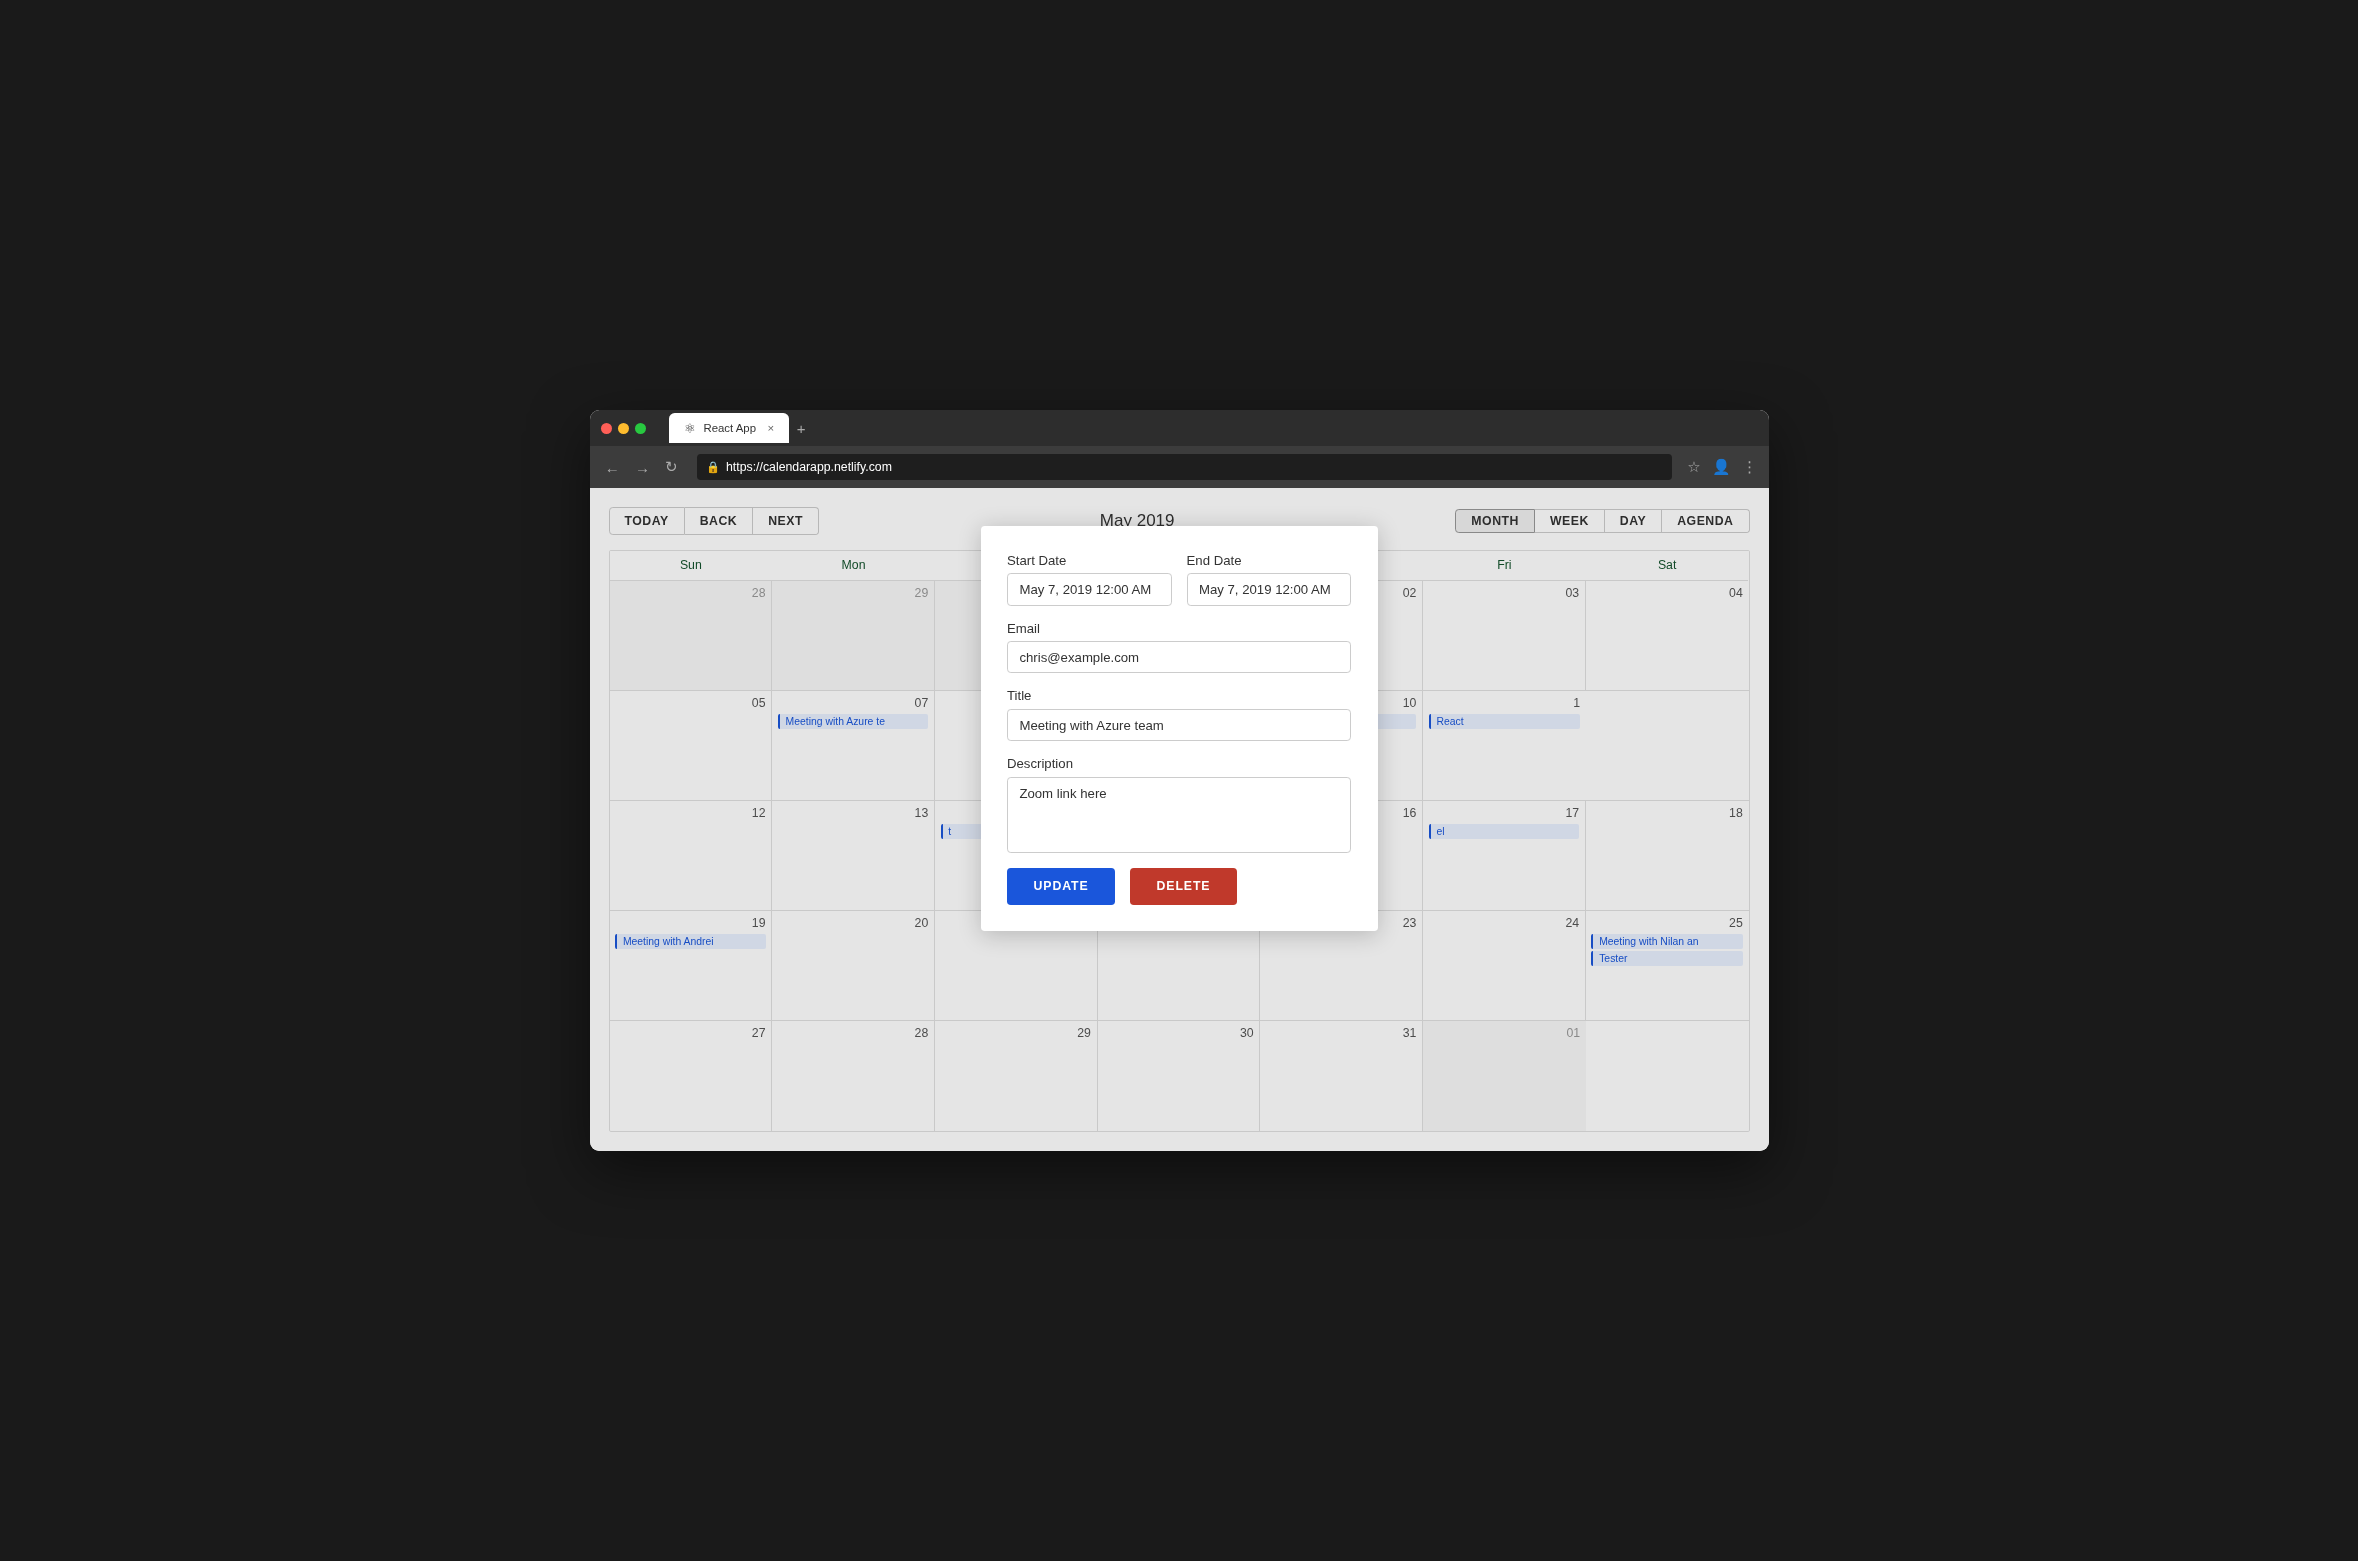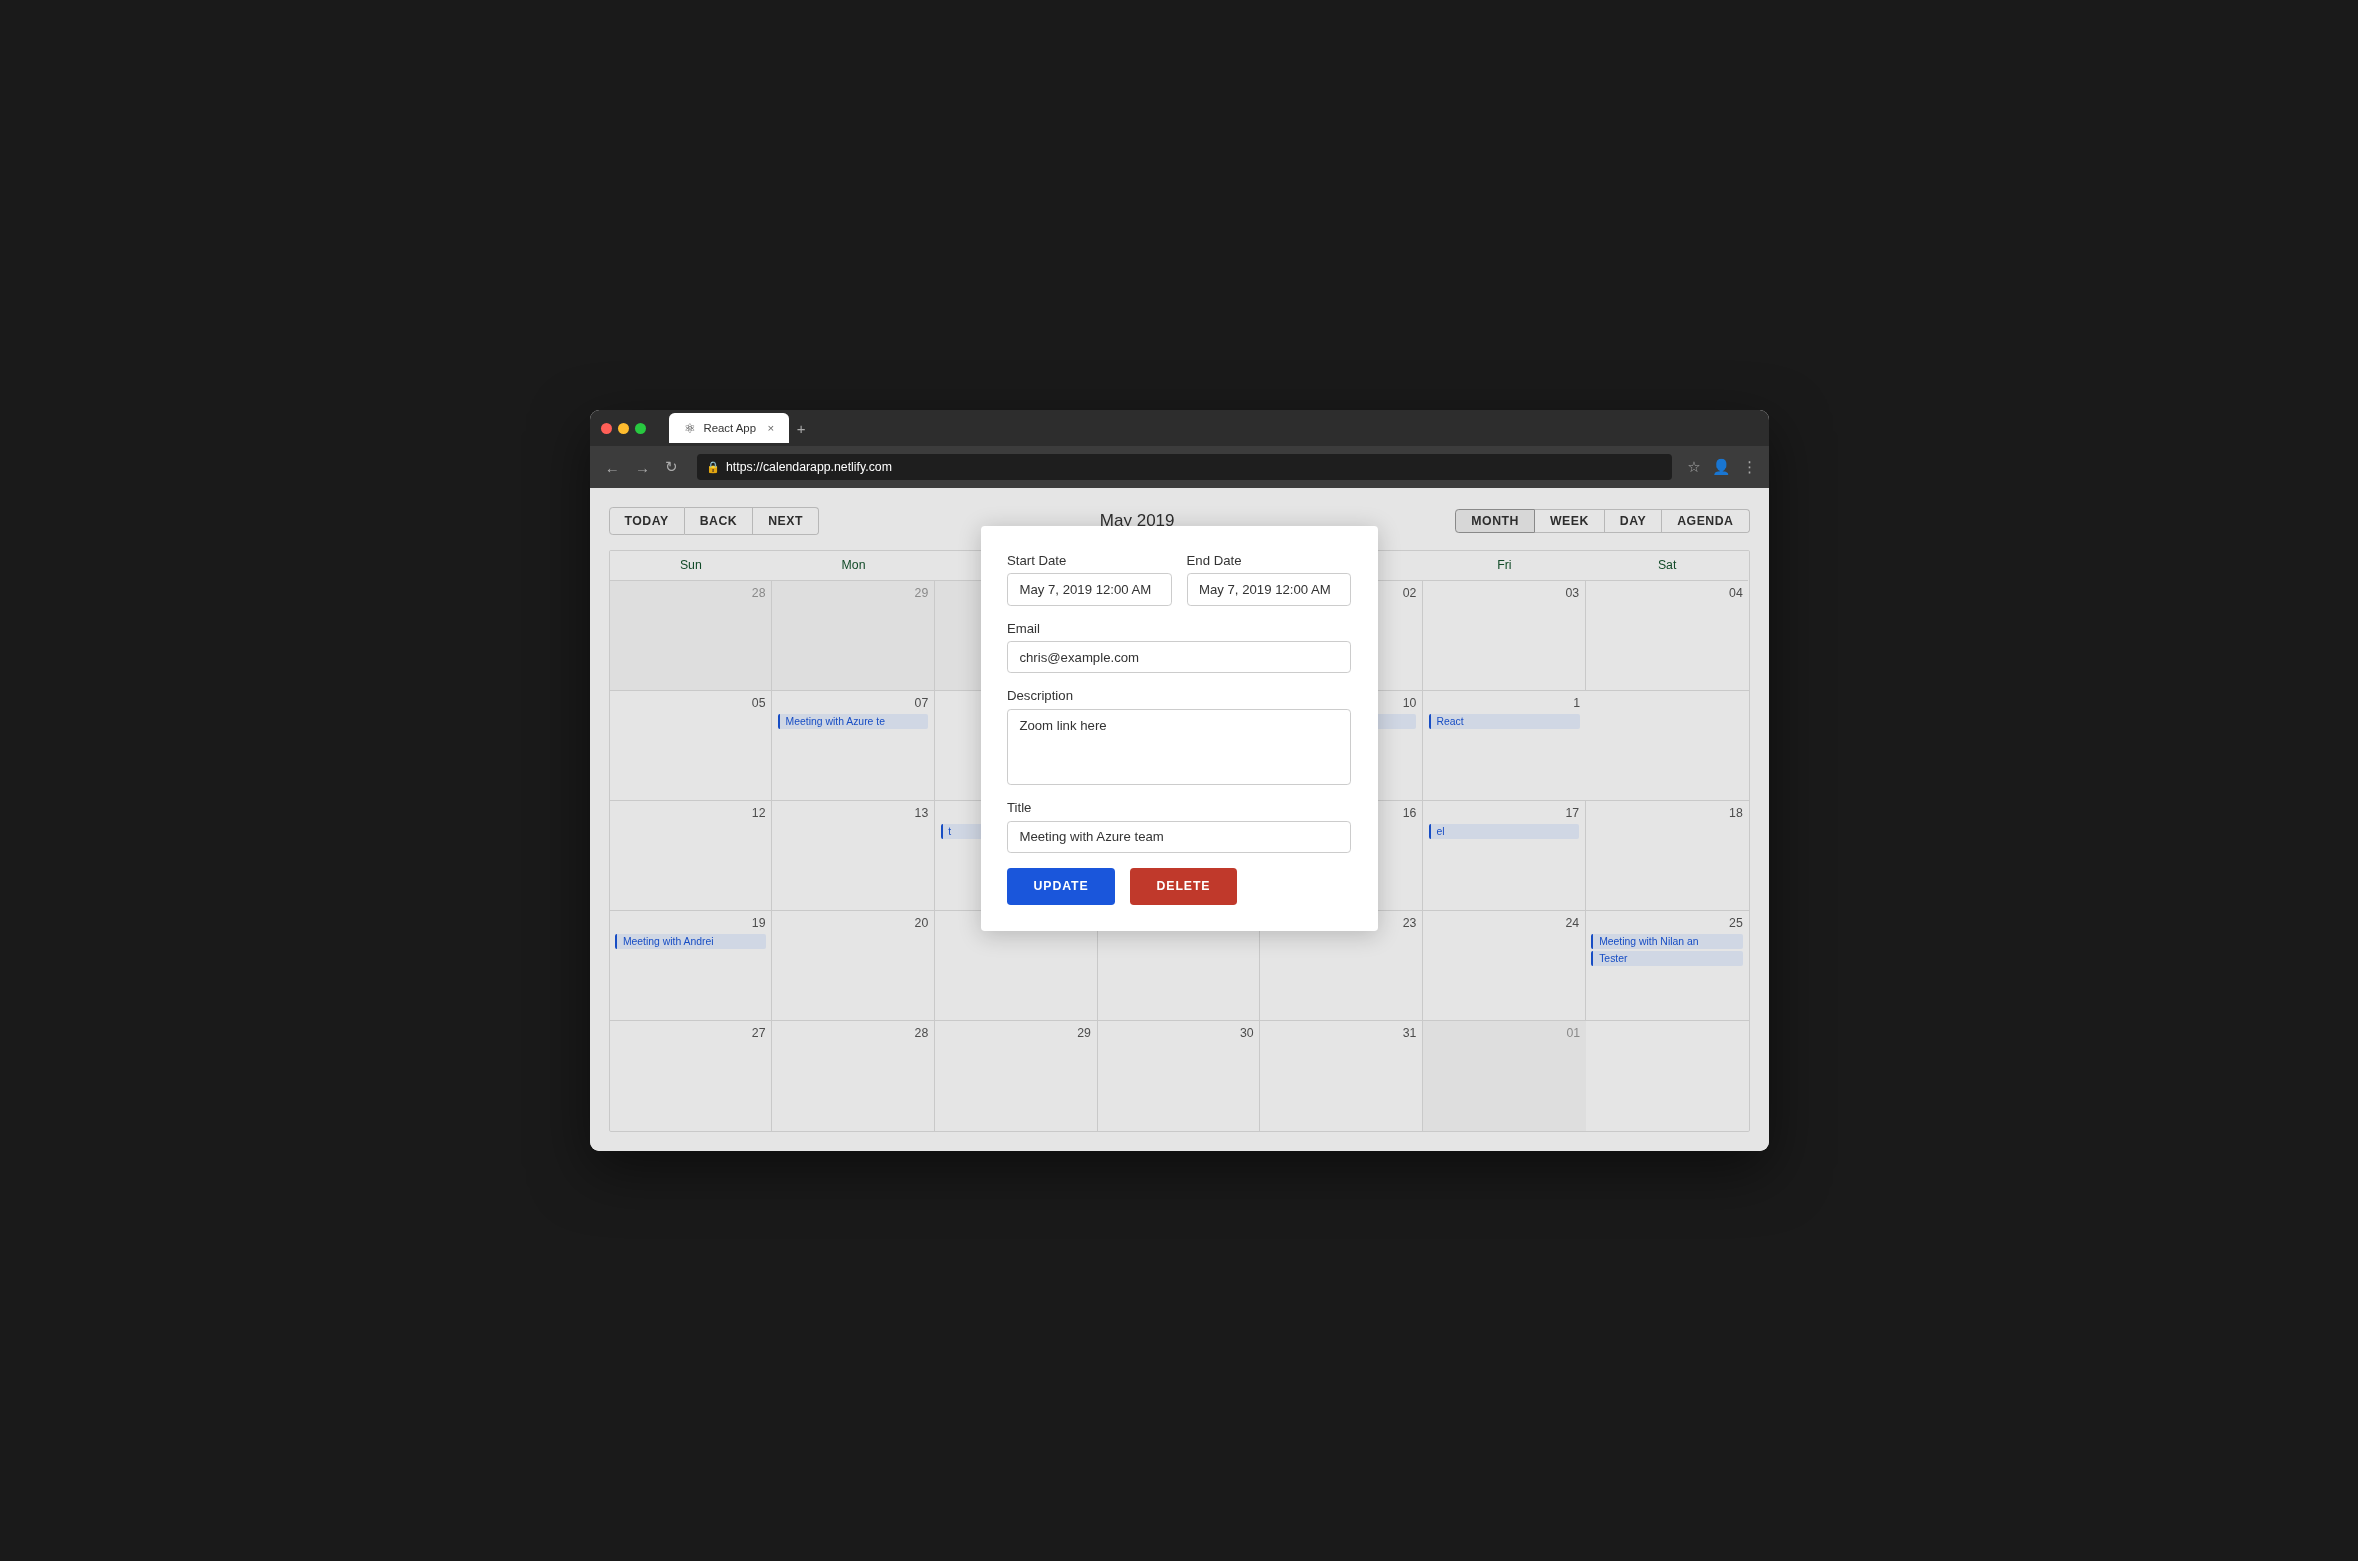--- a/index.html
+++ b/index.html
@@ -578,29 +578,29 @@
 
         <div class="modal-row">
           <div class="modal-field">
             <label>Email</label>
             <input type="email" value="chris@example.com" style="">
           </div>
         </div>
 
         <div class="modal-row">
           <div class="modal-field">
+            <label>Title</label>
+            <input type="text" value="Meeting with Azure team" style="">
+          </div>
+        </div>
+
+        <div class="modal-row">
+          <div class="modal-field">
             <label>Description</label>
             <textarea style="">Zoom link here</textarea>
-          </div>
-        </div>
-
-        <div class="modal-row">
-          <div class="modal-field">
-            <label>Title</label>
-            <input type="text" value="Meeting with Azure team" style="">
           </div>
         </div>
 
         <div class="modal-buttons">
           <button class="btn-update">UPDATE</button>
           <button class="btn-delete">DELETE</button>
         </div>
       </div>
     </div>
 

